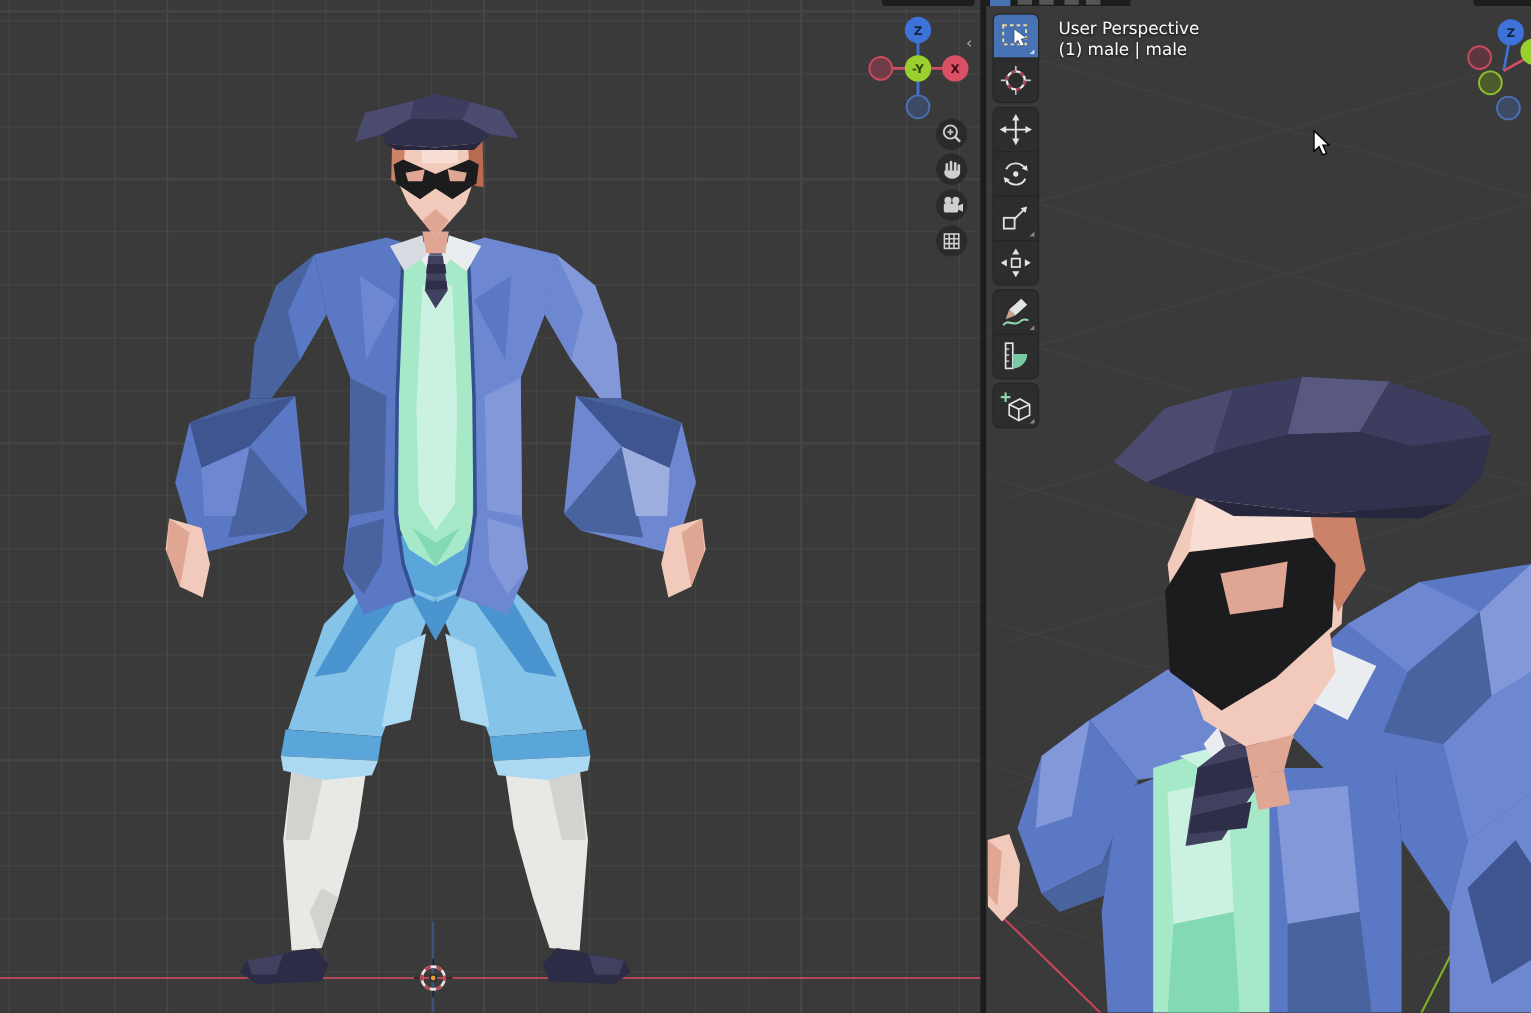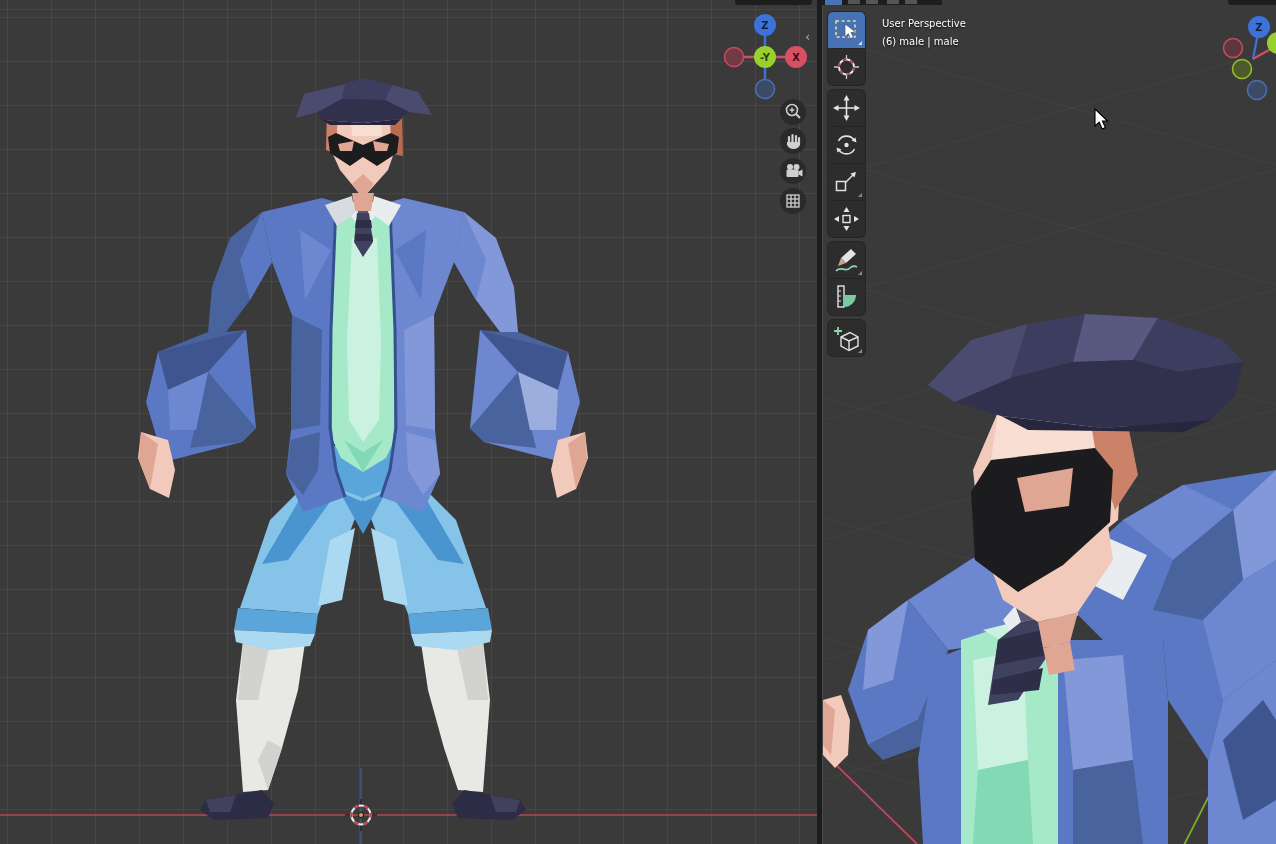--- a/index.html
+++ b/index.html
@@ -21,21 +21,21 @@
   .hair{fill:#cc8169}.hair2{fill:#b96b52}
   .mask{fill:#1c1c1e}
   .white{fill:#eaedf0}.white2{fill:#d8dce2}
   .tie1{fill:#40405f}.tie2{fill:#2e2e48}.tie3{fill:#585874}
   .coat1{fill:#5a78c4}.coat2{fill:#6d88d0}.coat3{fill:#49639f}.coat4{fill:#8298d8}.coat5{fill:#3e5590}.coat6{fill:#9caede}
   .vest1{fill:#a6e9c9}.vest2{fill:#cbf2e0}.vest3{fill:#82d9b3}
   .br1{fill:#5aa5da}.br2{fill:#85c3e8}.br3{fill:#abd9f1}.br4{fill:#4a95cf}
   .sock1{fill:#e8e8e5}.sock2{fill:#d2d2cf}
   .shoe{fill:#2c2c47}.shoe2{fill:#41415f}
   
-  .vp-label{position:absolute;color:#fdfdfd;font-size:10px;line-height:18px;
+  .vp-label{position:absolute;color:#fdfdfd;font-size:14px;line-height:18px;
     text-shadow:0 1px 2px rgba(0,0,0,.85);white-space:pre;}
   
   .toolbar{position:absolute;left:5px;top:12px;width:37px;}
   .tgroup{background:#2d2d2d;border-radius:5px;margin-bottom:5px;overflow:hidden;
     box-shadow:0 0 0 1px rgba(0,0,0,.35);}
   .tbtn{width:37px;height:36px;position:relative;cursor:pointer;}
   .tbtn + .tbtn{border-top:1px solid #262626;}
   .tbtn.active{background:#4772b3;}
   .tbtn svg{left:0;top:0;}
   .subtri{position:absolute;right:3px;bottom:3px;width:0;height:0;
@@ -282,21 +282,21 @@
         <polygon class="hat1" points="205,324 262,314 250,362 188,378"></polygon>
         <polygon class="hat4" points="262,314 335,318 310,360 250,362"></polygon>
         <polygon class="hat1" points="335,318 400,340 420,362 355,372 310,360"></polygon>
         <polygon class="hat3" points="420,362 412,396 340,372 355,372"></polygon>
         <polygon class="hat3" points="132,402 188,378 250,362 310,360 355,372 412,396 388,420 280,428 178,416"></polygon>
         <polygon class="hat5" points="178,416 280,428 388,420 360,432 205,430"></polygon>
       </g>
     </svg>
 
     <div class="vp-label" style="left:59px;top:15px">User Perspective</div>
-    <div class="vp-label" style="left:59px;top:33px">(6) male | male</div>
+    <div class="vp-label" style="left:59px;top:33px">(1) male | male</div>
 
     <div class="toolbar">
       <div class="tgroup">
         <div class="tbtn active" title="Select Box">
           <svg width="37" height="36">
             <rect x="8" y="9" width="19" height="16" fill="none" stroke="#f0d9a0" stroke-width="1.6" stroke-dasharray="3 2.6"></rect>
             <path d="M17,12 l0,13 l3.2,-3.4 l2.4,5 l2.8,-1.3 l-2.4,-4.8 l4.6,-0.5 z" fill="#ffffff" stroke="#44546e" stroke-width="0.7"></path>
           </svg>
           <span class="subtri"></span>
         </div>

